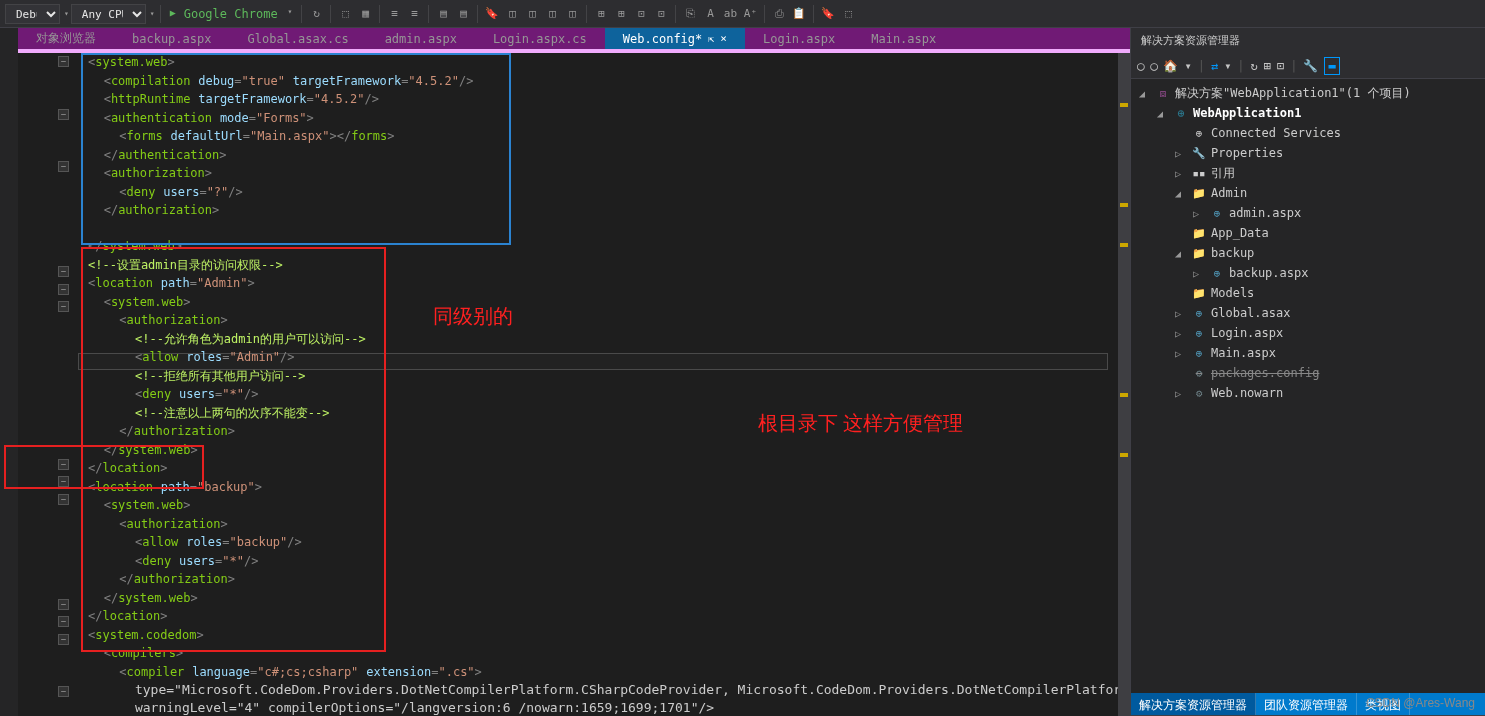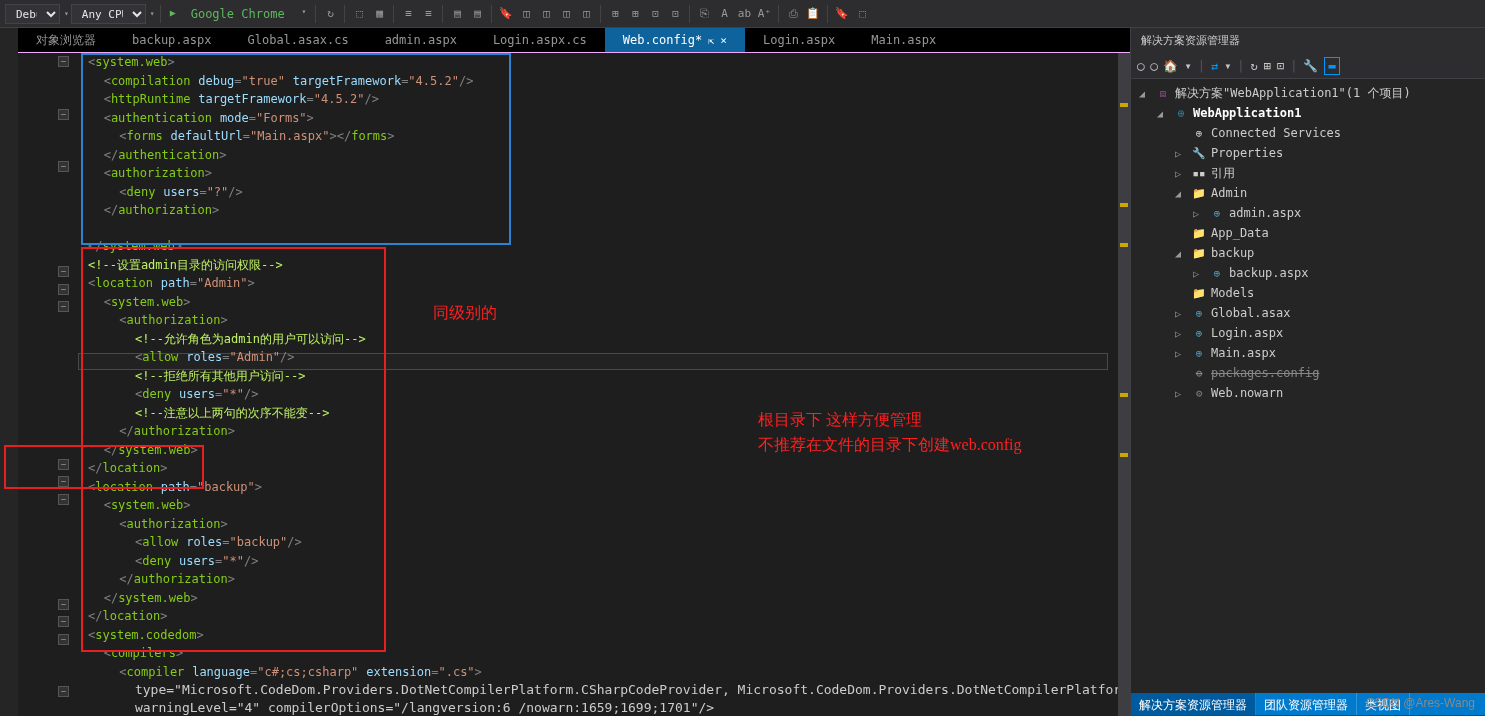--- a/index.html
+++ b/index.html
@@ -1,47 +1,47 @@
 <!DOCTYPE html>
 <html><head>
 <meta charset="utf-8">
 <style>
 *{margin:0;padding:0;box-sizing:border-box;font-family:'Consolas','Microsoft YaHei',monospace;font-size:12px}
 body{background:#1e1e1e;color:#ccc;overflow:hidden;width:1485px;height:716px;position:relative}
 .toolbar{height:28px;background:#2d2d30;display:flex;align-items:center;padding:0 5px;gap:2px;border-bottom:1px solid #3f3f46}
 .tb-sel{background:#333337;color:#e6e6e6;border:1px solid #434346;padding:2px 6px;height:20px;font-size:11px}
 .tb-sel.debug{width:55px}
 .tb-sel.cpu{width:75px}
-.tb-btn{color:#ccc;padding:2px 4px;cursor:pointer;display:flex;gap:15px}
+.tb-btn{color:#ccc;padding:2px 4px;cursor:pointer;display:flex;gap:8px}
 .tb-btn.start{color:#5db85b}
 .tb-btn.start::before{content:'▶';font-size:10px}
 .tb-sep{width:1px;height:18px;background:#434346;margin:0 3px}
 .tb-icon{width:18px;height:18px;display:flex;align-items:center;justify-content:center;color:#999;cursor:pointer;font-size:11px}
 .tb-down{color:#999;font-size:8px;margin-left:2px}
 .main{display:flex;height:688px}
 .left-strip{width:18px;background:#252526}
 .editor-area{flex:1;display:flex;flex-direction:column;min-width:0}
-.tabs{height:25px;background:#000000;display:flex;border-bottom:1px solid #f0abfc}
+.tabs{height:25px;background:#701a75;display:flex;border-bottom:4px solid #f0abfc}
 .tab{padding:4px 18px;color:#969696;cursor:pointer;display:flex;align-items:center;gap:6px;white-space:nowrap}
 .tab.active{background:#0e639c;color:#fff}
 .tab .pin{color:#fff;font-size:10px}
 .tab .x{color:#fff;font-size:11px}
 .editor{flex:1;background:#1e1e1e;position:relative;overflow:hidden}
 .gutter{position:absolute;left:0;top:0;width:55px;height:100%;background:#1e1e1e}
 .foldcol{position:absolute;left:40px;top:0;width:15px}
 .fold{position:absolute;left:0;width:11px;height:11px;border:1px solid #555;background:#333;color:#999;font-size:9px;line-height:9px;text-align:center;cursor:pointer}
 .code{position:absolute;left:70px;top:0;right:0;font-family:'NSimSun','Consolas',monospace;font-size:13px;line-height:17.5px;white-space:pre}
 .code span.t{color:#84cc16}
 .code span.a{color:#9cdcfe}
 .code span.s{color:#ce9178}
 .code span.c{color:#bef264}
 .code span.p{color:#808080}
 .box-blue{position:absolute;border:2px solid #2b83d1;pointer-events:none}
 .box-red{position:absolute;border:2px solid #e62020;pointer-events:none}
-.anno{position:absolute;color:#ff2020;font-size:16px;font-family:'Microsoft YaHei';pointer-events:none}
+.anno{position:absolute;color:#ff2020;font-size:20px;font-family:'Microsoft YaHei';pointer-events:none}
 .right-panel{width:355px;background:#252526;border-left:1px solid #3f3f46;display:flex;flex-direction:column}
 .se-title{height:25px;background:#2d2d30;color:#ccc;padding:5px 10px;font-size:11px}
 .se-tb{height:26px;background:#2d2d30;display:flex;align-items:center;padding:0 6px;gap:6px;border-bottom:1px solid #3f3f46}
 .se-tb span{color:#c5c5c5;font-size:12px;cursor:pointer}
 .se-tb .blue{color:#0097fb}
 .se-search{height:24px;background:#333337;border:1px solid #3f3f46;margin:3px;padding:3px 6px;color:#999;font-size:11px}
 .tree{flex:1;padding:4px 0;overflow:auto}
 .tn{display:flex;align-items:center;height:20px;padding-left:8px;gap:4px;cursor:pointer;white-space:nowrap}
 .tn .exp{width:12px;font-size:10px;color:#999}
 .tn .ic{width:16px;text-align:center;font-size:11px}
@@ -200,21 +200,20 @@
   <span class="p">&lt;</span><span class="t">compilers</span><span class="p">&gt;</span>
     <span class="p">&lt;</span><span class="t">compiler</span> <span class="a">language</span><span class="p">=</span><span class="s">"c#;cs;csharp"</span> <span class="a">extension</span><span class="p">=</span><span class="s">".cs"</span><span class="p">&gt;</span>
       type="Microsoft.CodeDom.Providers.DotNetCompilerPlatform.CSharpCodeProvider, Microsoft.CodeDom.Providers.DotNetCompilerPlatform, Version=1.
       warningLevel="4" compilerOptions="/langversion:6 /nowarn:1659;1699;1701"/&gt;
       
       type="Microsoft.CodeDom.Providers.DotNetCompilerPlatform.VBCodeProvider, Microsoft.CodeDom.Providers.DotNetCompilerPlatform, Version=1.0.3.</div>
         <div class="box-blue" style="left:63px;top:0px;width:430px;height:192px"></div>
         <div class="box-red" style="left:63px;top:194px;width:305px;height:405px"></div>
         <div class="anno" style="left:415px;top:250px">同级别的</div>
         <div class="anno" style="left:740px;top:357px">根目录下   这样方便管理</div>
-        <div class="anno" style="left:740px;top:382px">不推荐在文件的目录下创建web.config</div>
       </div>
       <div class="rscroll">
         <div class="scroll-mark" style="top:50px;height:4px"></div>
         <div class="scroll-mark" style="top:150px;height:4px"></div>
         <div class="scroll-mark" style="top:190px;height:4px"></div>
         <div class="scroll-mark" style="top:340px;height:4px"></div>
         <div class="scroll-mark" style="top:400px;height:4px"></div>
       </div>
     </div>
   </div>

